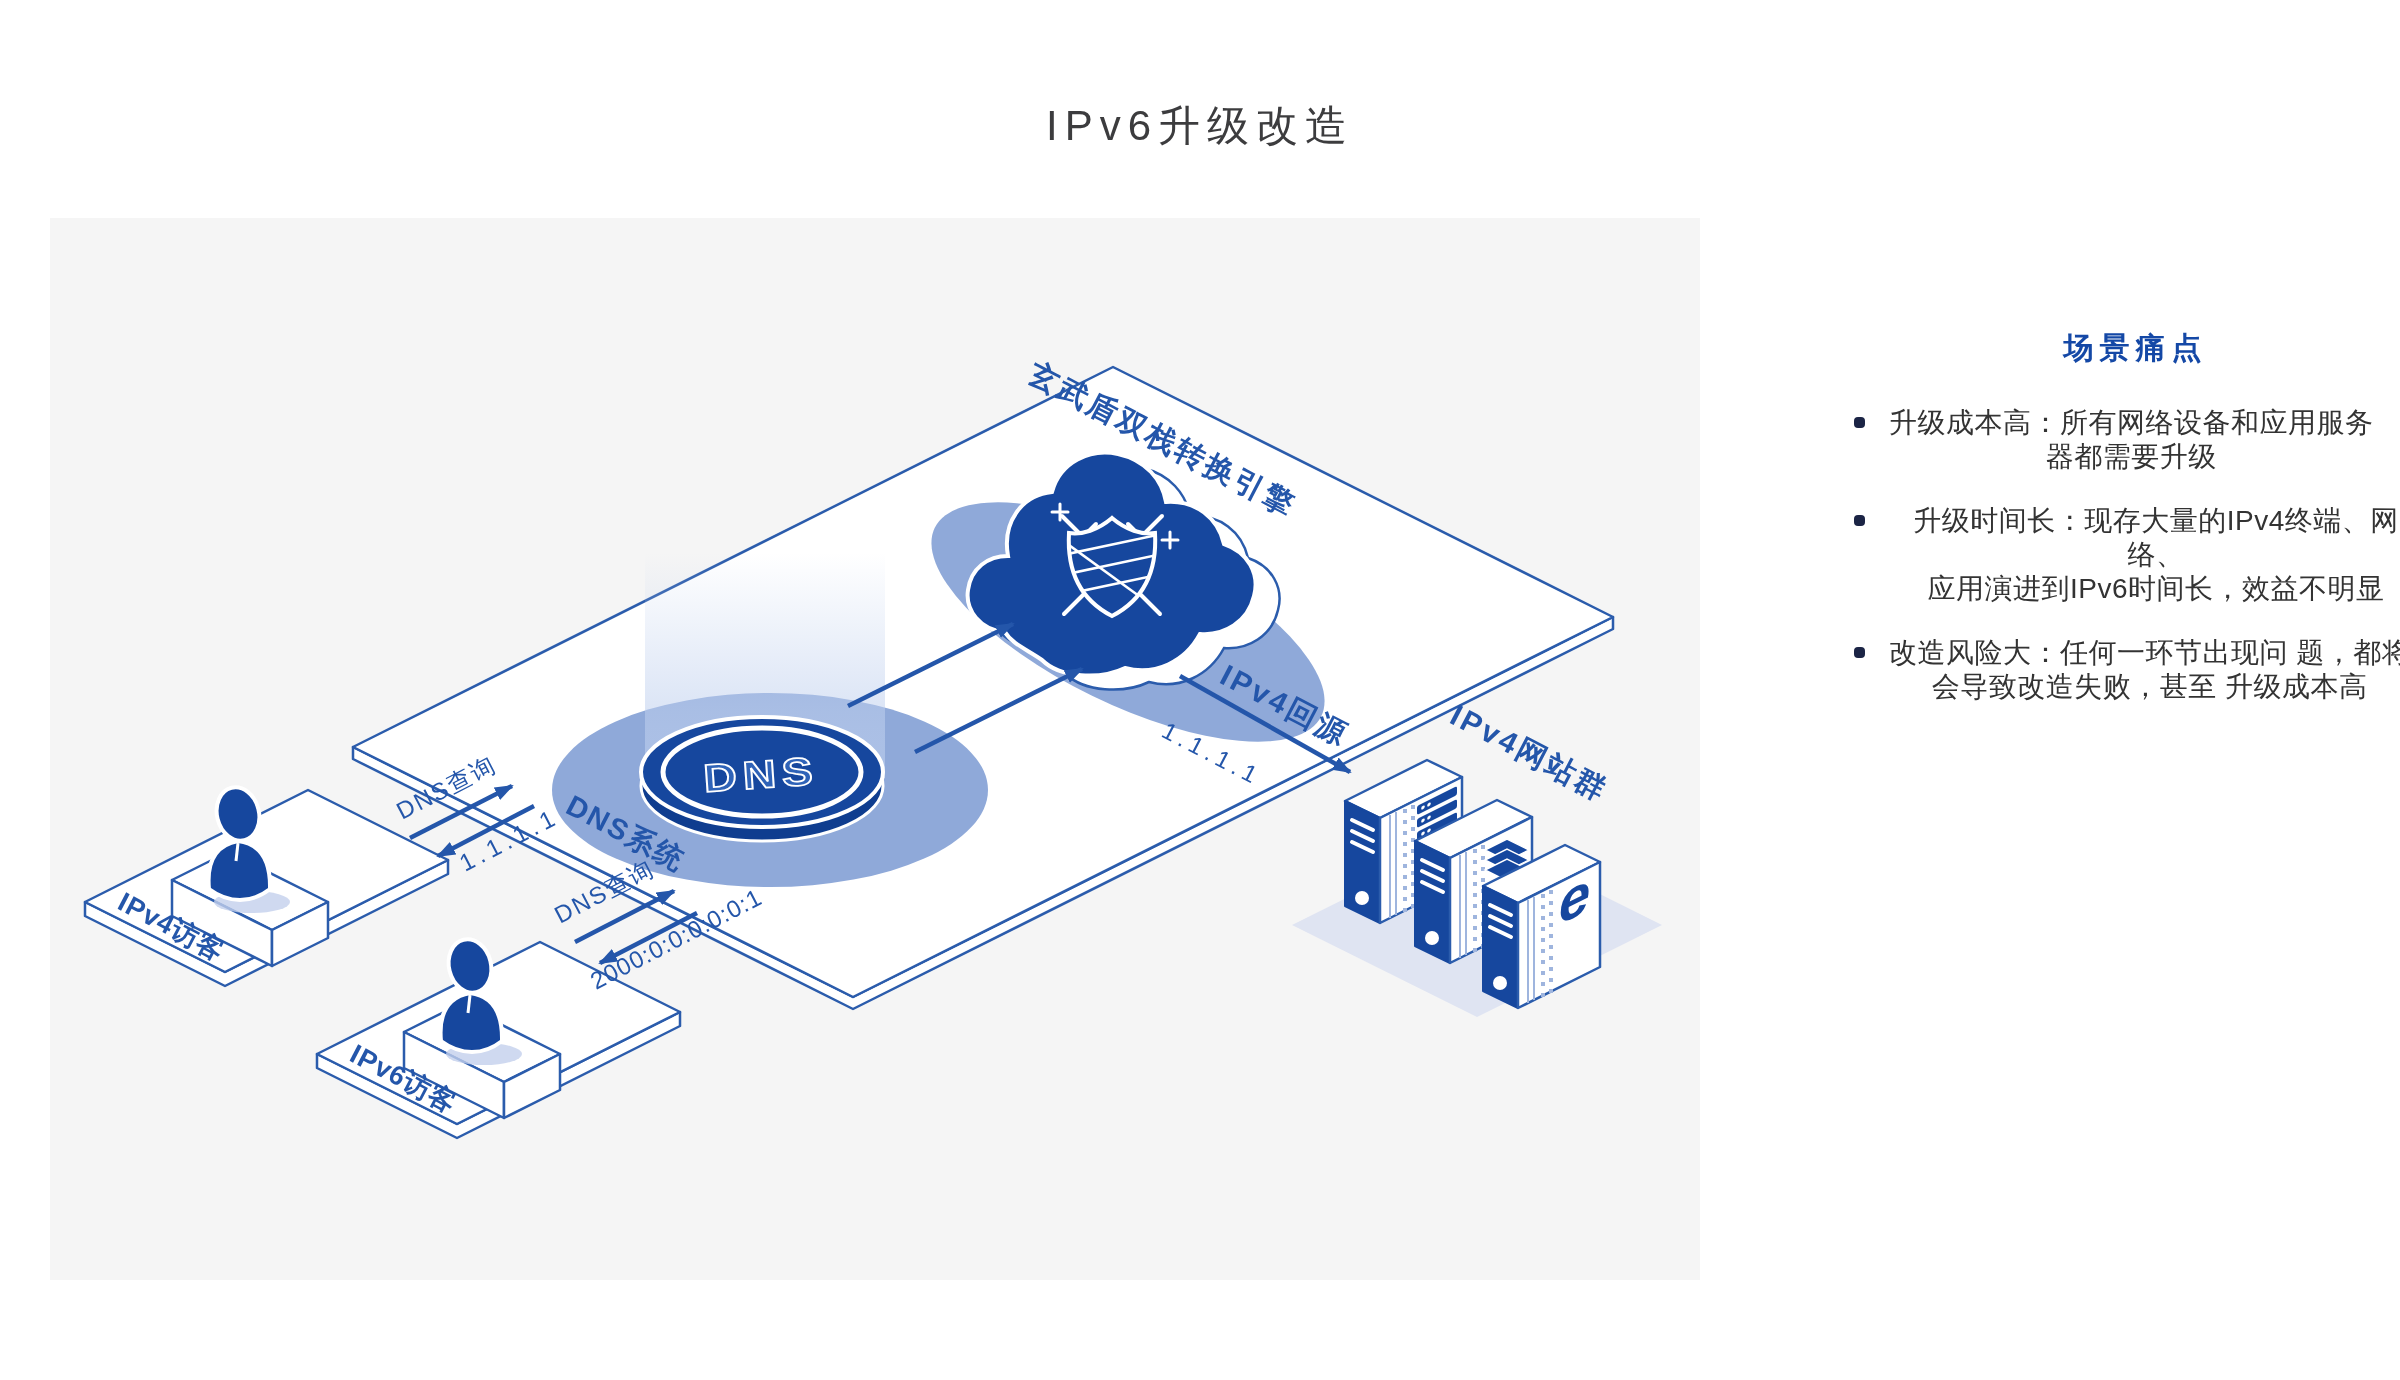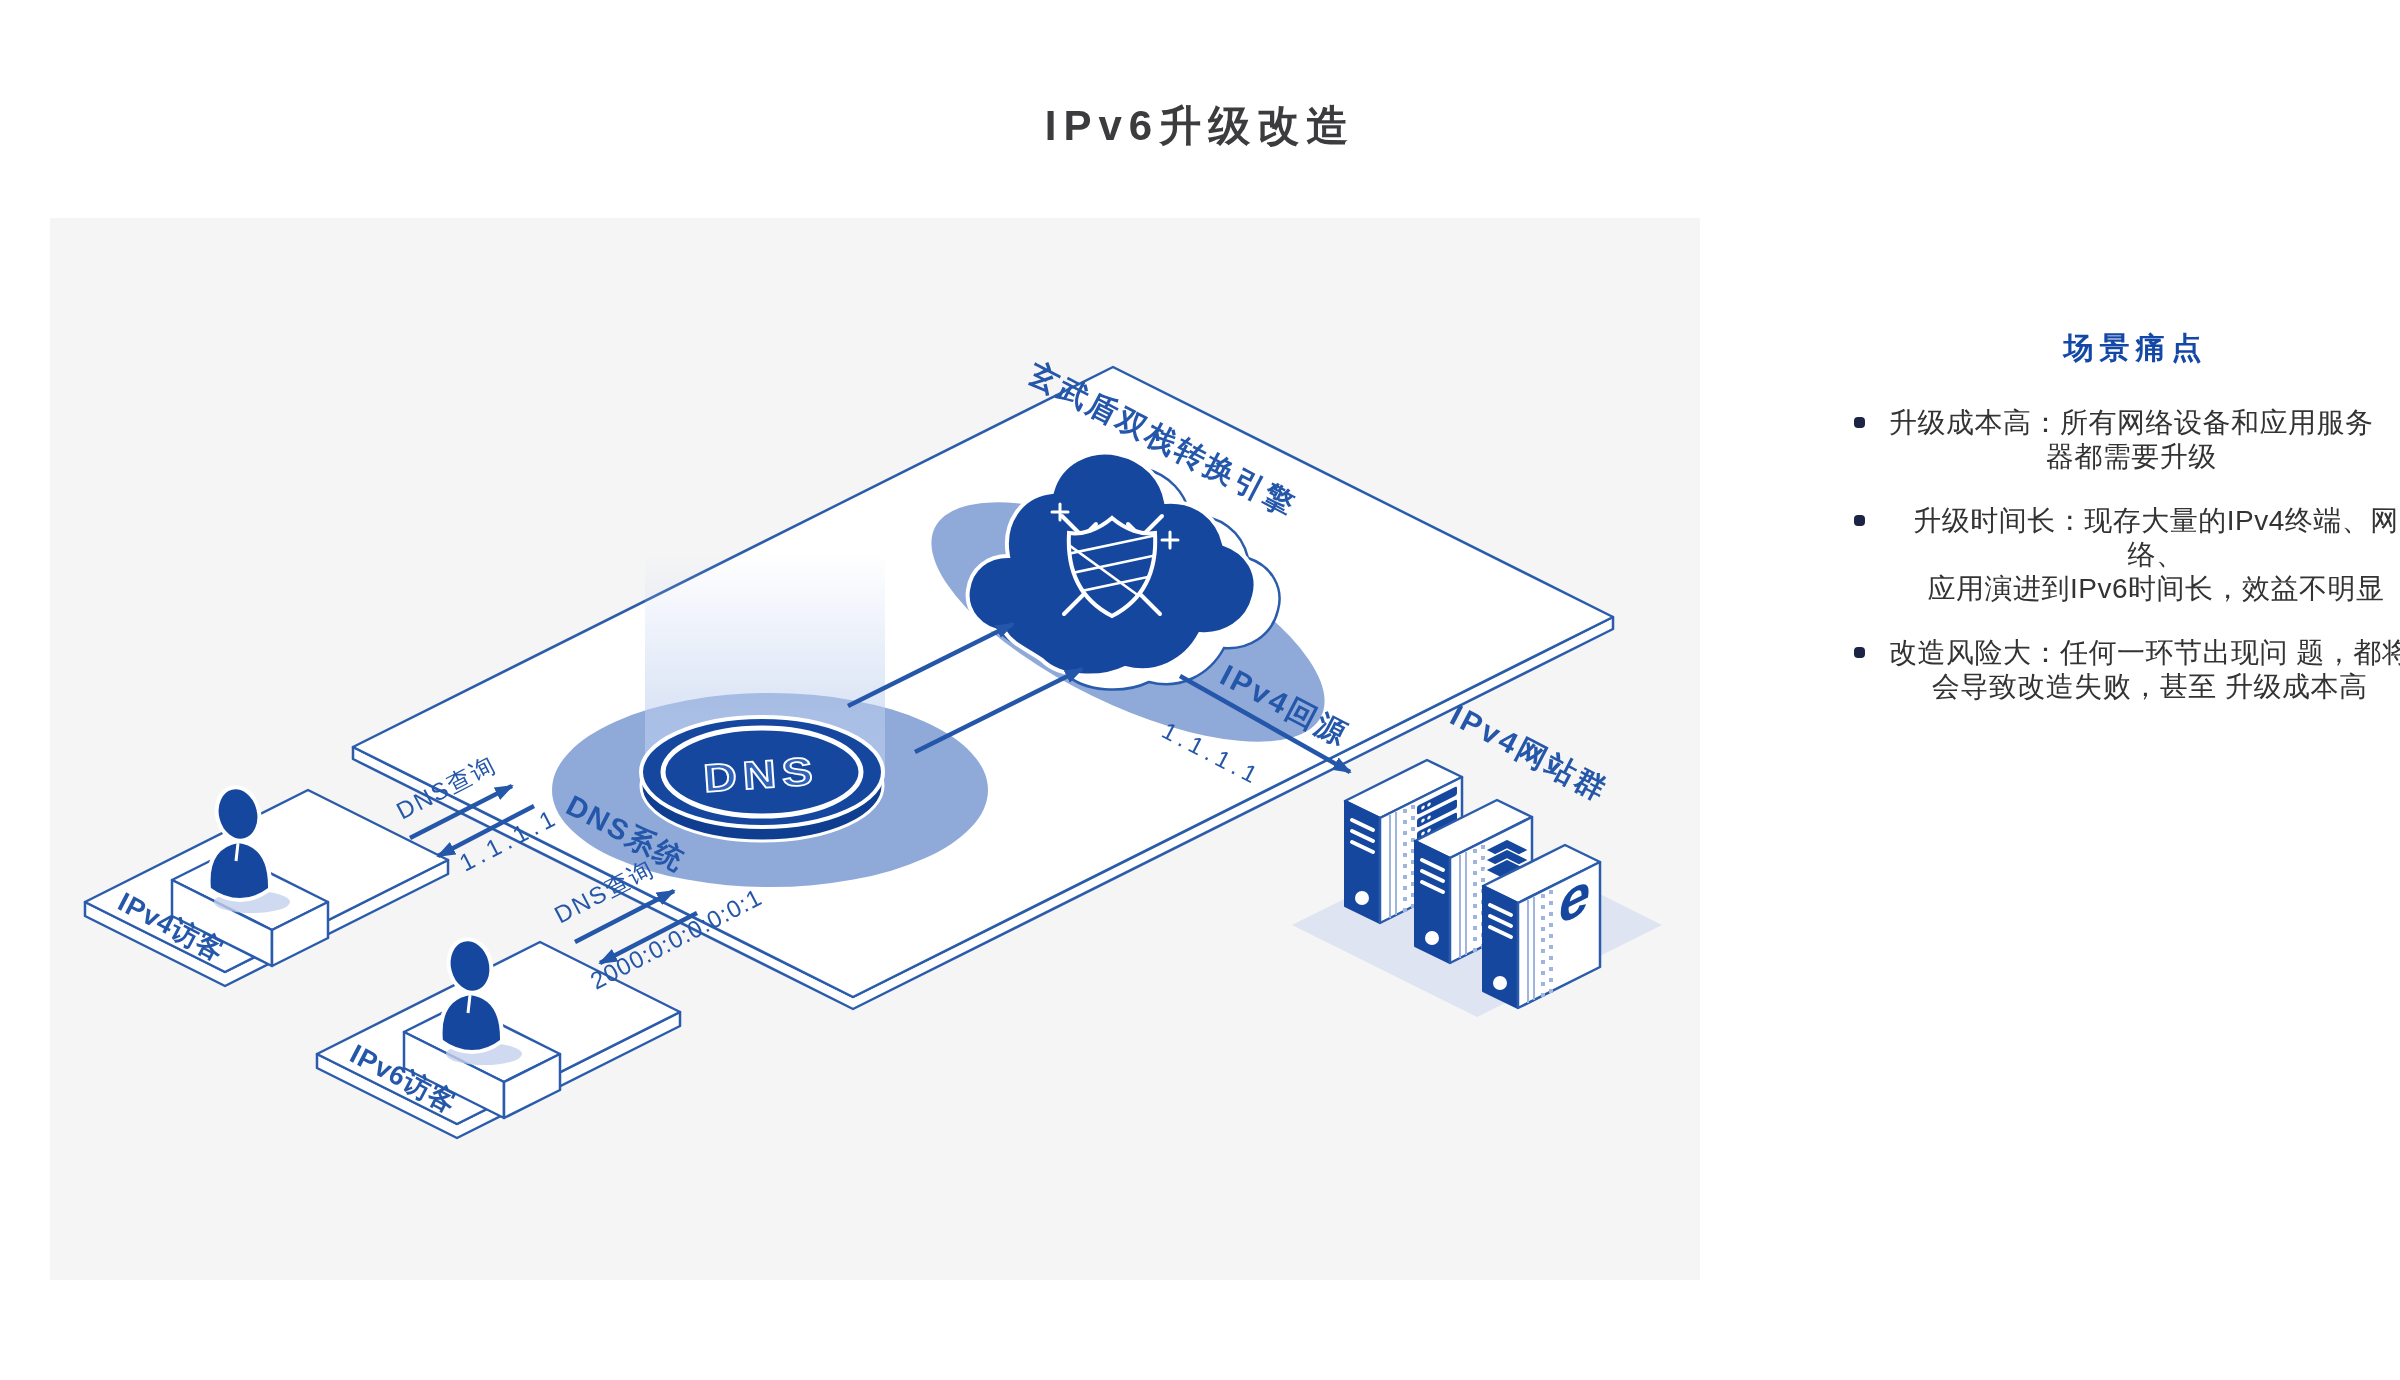--- a/index.html
+++ b/index.html
@@ -7,21 +7,21 @@
     --panel-bg:#f5f5f5; --heading:#1448a6; --title-color:#3c3c3e;
     --body-text:#333333; --bullet-dot:#1b2445; --server-shadow:#dfe4f2;
   }
   html,body{margin:0;padding:0;}
   body{
     width:2400px;height:1380px;position:relative;background:#fff;overflow:hidden;
     font-family:"Liberation Sans","DejaVu Sans",sans-serif;
   }
   .page-title{
     position:absolute;top:98px;left:0;width:2400px;text-align:center;margin:0;
-    font-size:42px;font-weight:bold;letter-spacing:7px;color:var(--title-color,#3c3c3e);
+    font-size:42px;font-weight:normal;letter-spacing:7px;color:var(--title-color,#3c3c3e);
   }
   .canvas-bg{
     position:absolute;left:50px;top:218px;width:1650px;height:1062px;
     background:var(--panel-bg,#f5f5f5);
   }
   svg.diagram{position:absolute;left:0;top:0;width:2400px;height:1380px;}
   .face{fill:#ffffff;stroke:var(--stroke,#2b5cac);stroke-width:2.5;stroke-linejoin:round;}
   .arrow{stroke:var(--line,#2456aa);stroke-width:4.5;fill:none;marker-end:url(#ah);}
   .lbl{fill:var(--line,#2456aa);font-family:"Liberation Sans","DejaVu Sans",sans-serif;}
   .lbl-b{font-size:30px;font-weight:bold;letter-spacing:3px;}

